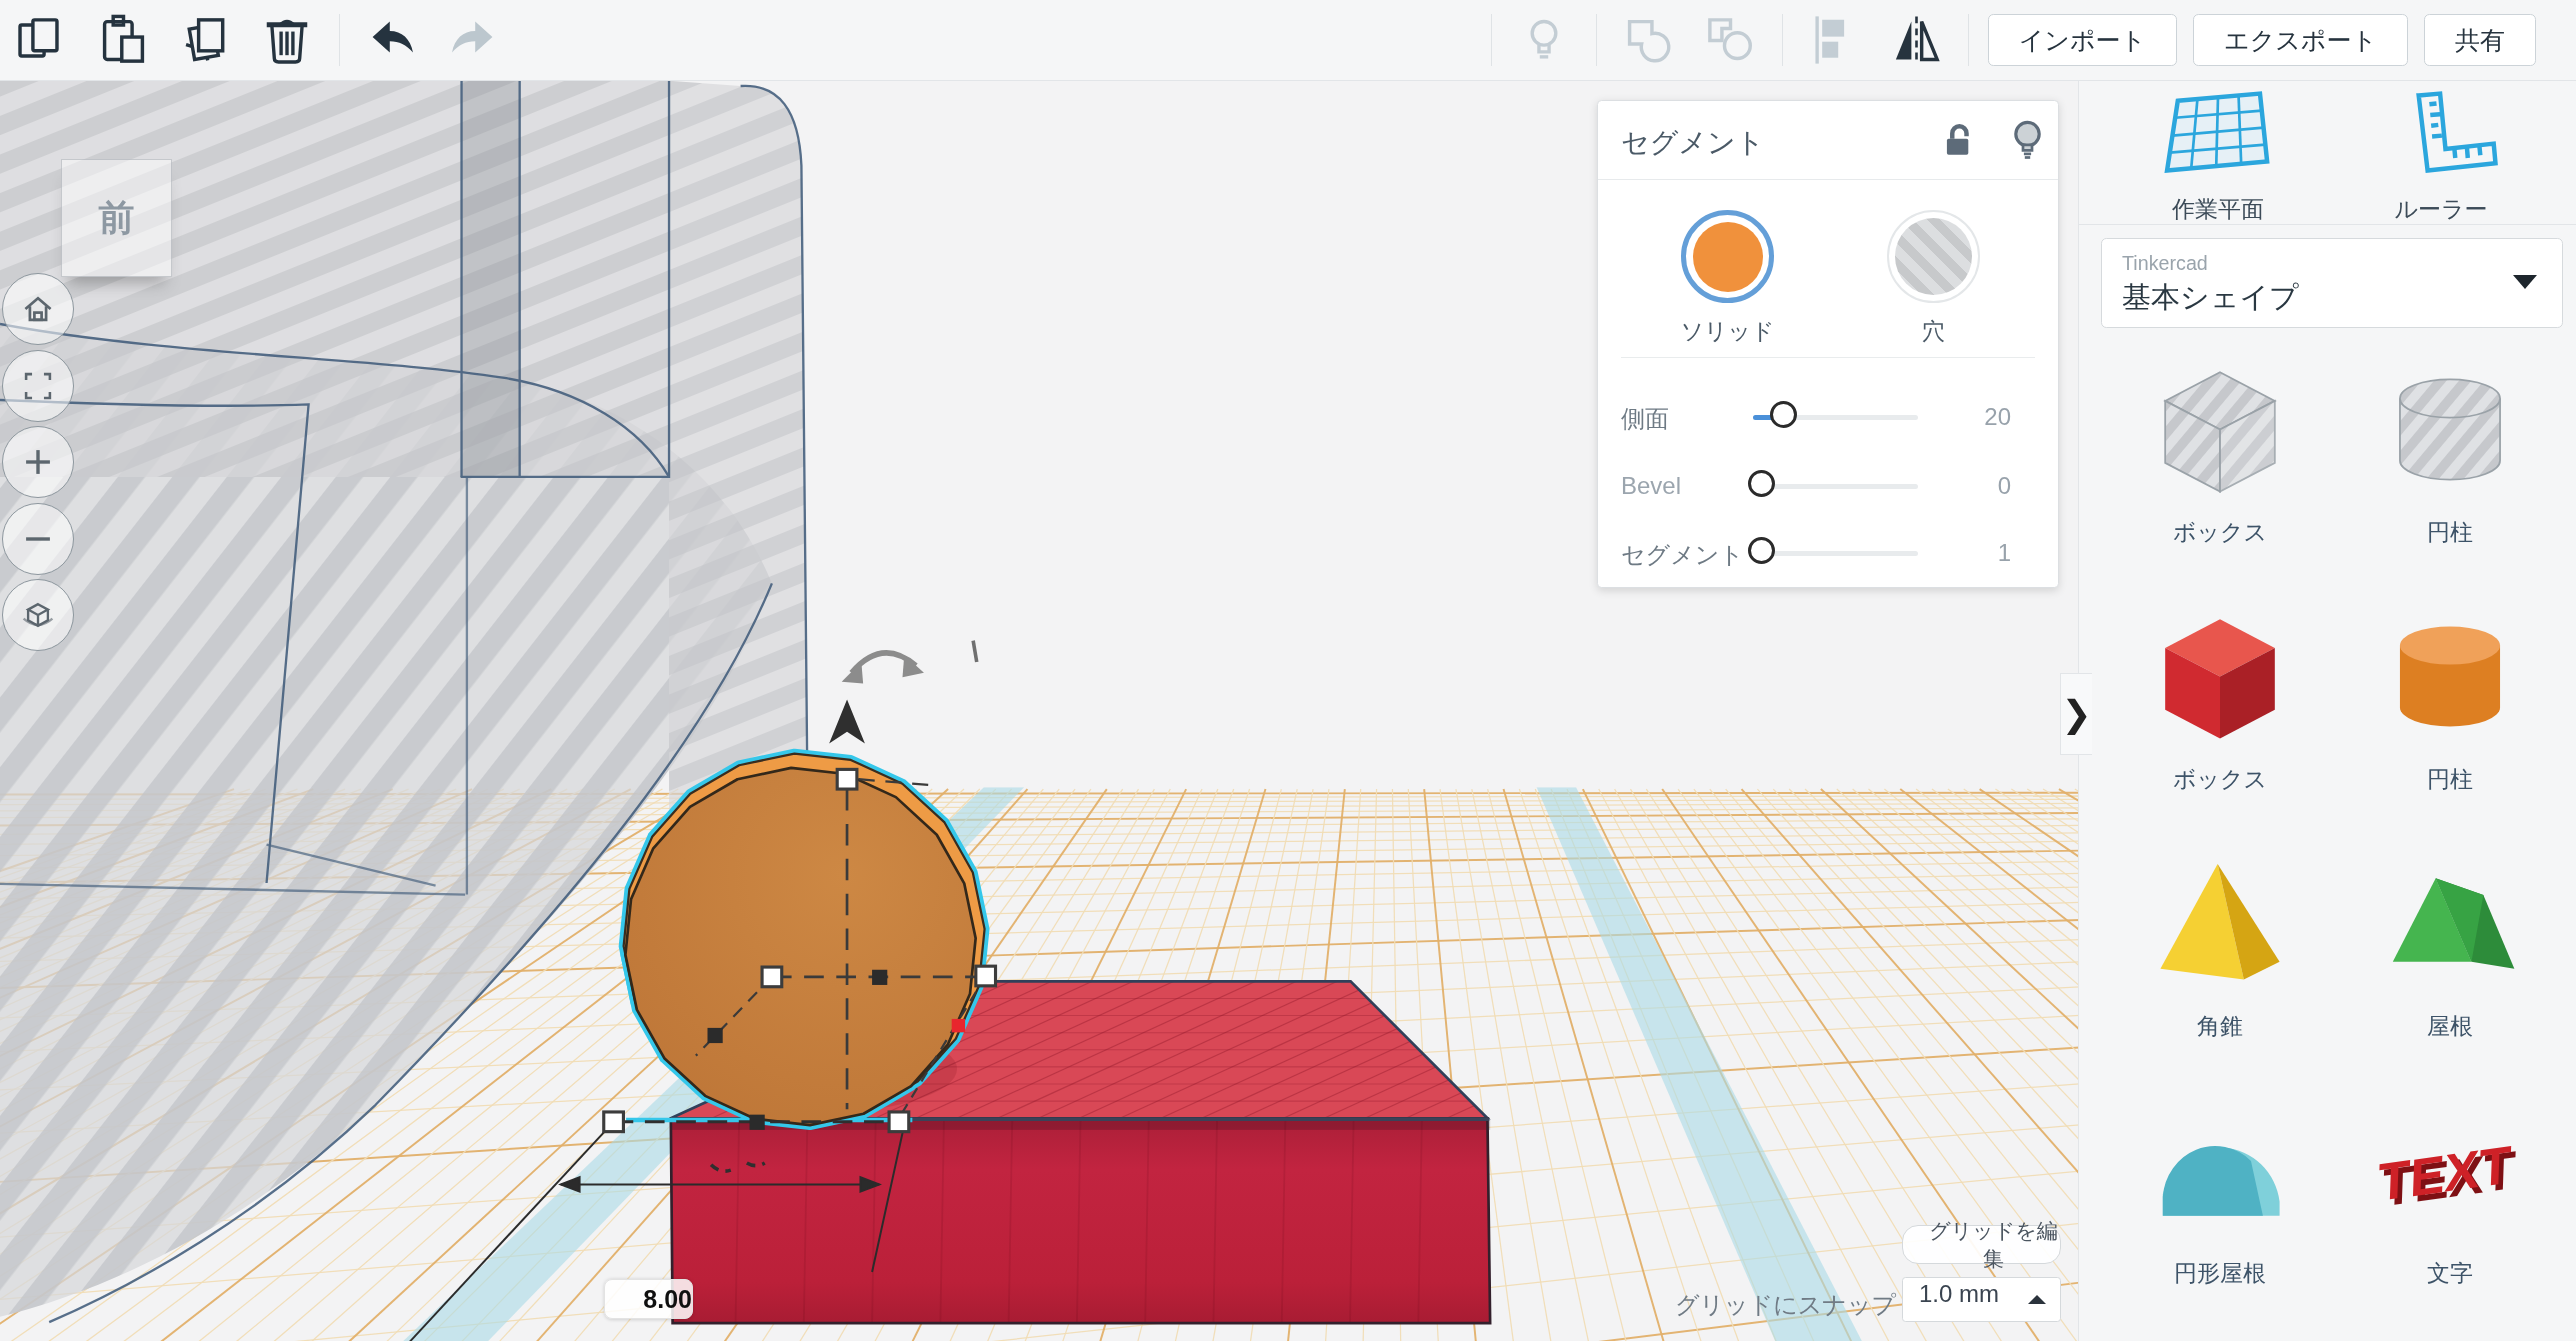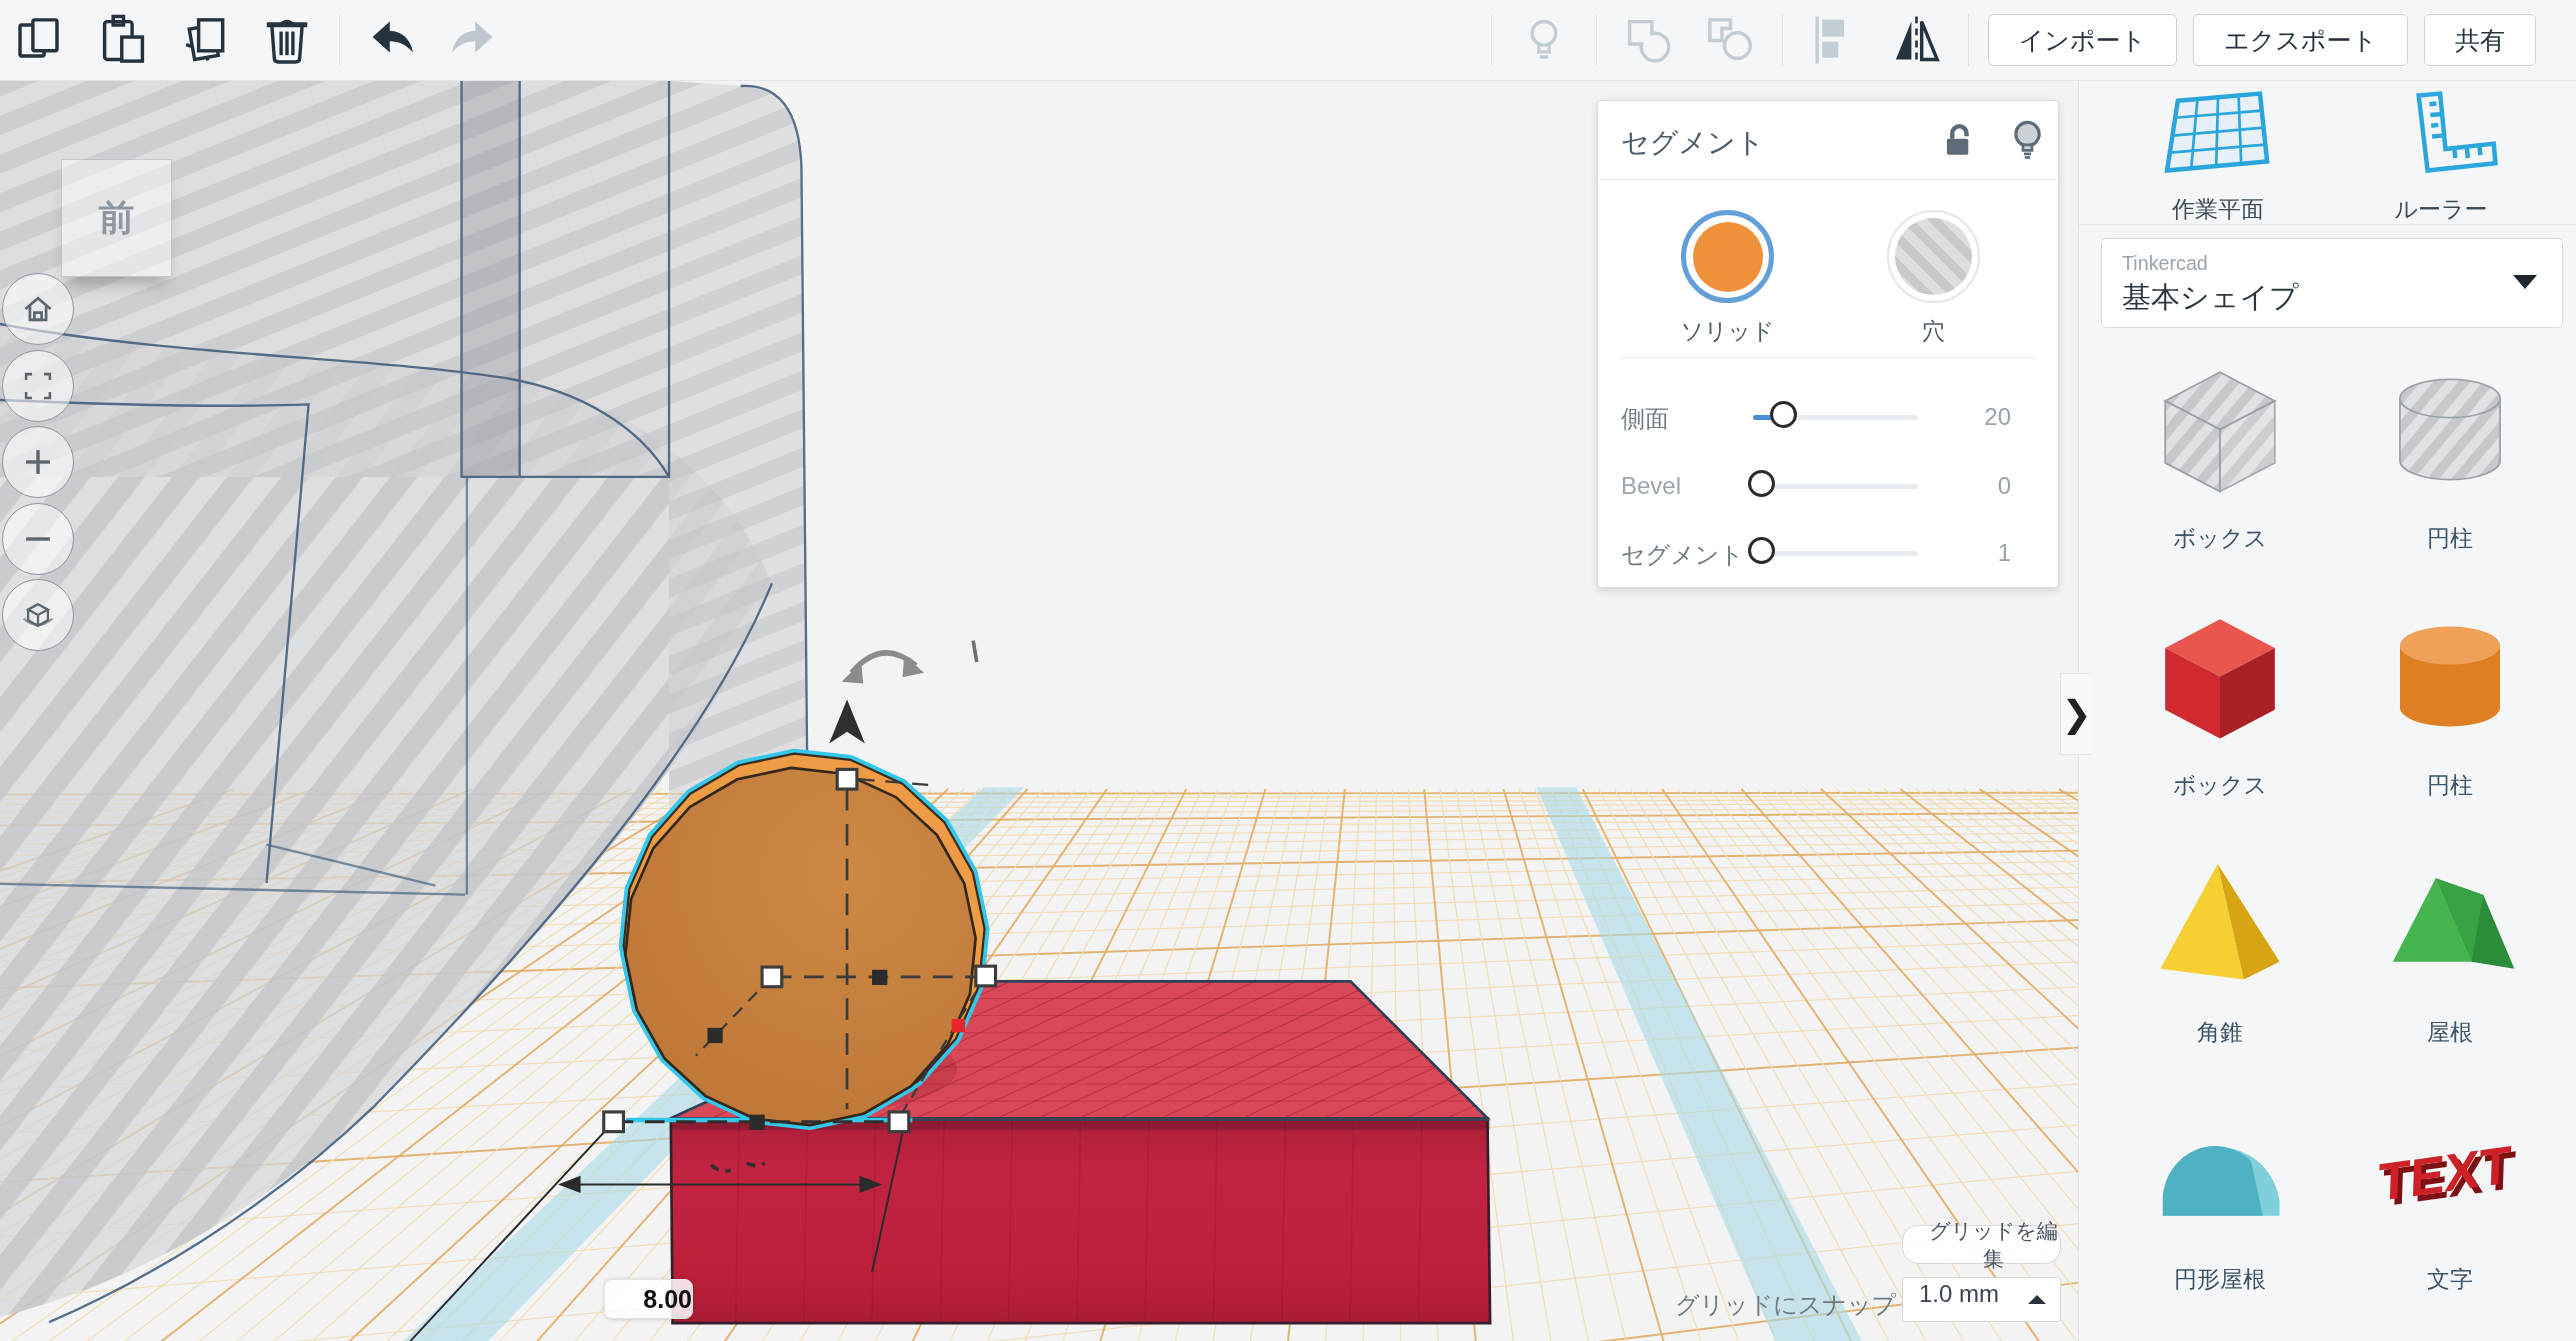--- a/index.html
+++ b/index.html
@@ -62,21 +62,21 @@
   .ptool-label { margin-top:5.4px; font-size:23px; color:#3c4b58; }
   .pdiv1 { position:absolute; left:0; top:143px; width:100%; height:0.9px; background:#e2e5e8; }
   .libbox { position:absolute; left:22.4px; top:157px; width:462px; height:90px; background:#fff;
             border:0.9px solid #d6dadd; border-radius:5.4px; cursor:pointer; }
   .lib-brand { position:absolute; left:19.7px; top:12.5px; font-size:19.7px; color:#9aa4ac; }
   .lib-name  { position:absolute; left:19.7px; top:39px; font-size:29px; color:#2a3842; }
   .lib-caret { position:absolute; right:25px; top:36px; width:0; height:0; border-left:12.5px solid transparent;
                border-right:12.5px solid transparent; border-top:14.3px solid #1e262d; }
   .tiles { position:absolute; left:0; top:268px; width:498px; }
   .tile { position:absolute; width:206px; text-align:center; cursor:pointer; }
-  .tile-label { font-size:23px; color:#3d5368; margin-top:19px; }
+  .tile-label { font-size:23px; color:#3d5368; margin-top:13px; }
   .ptoggle { position:absolute; left:2060px; top:673px; width:32px; height:82px; background:#f8f9fa;
              border:0.9px solid #e2e5e8; border-right:none; z-index:26; display:flex; align-items:center;
              justify-content:center; font-size:36px; color:#222; cursor:pointer; }
 
   
   .gridedit { position:absolute; left:1902px; top:1225px; width:159px; height:39px; z-index:12;
               background:rgba(255,255,255,.92); border:0.9px solid #d5d9dc; border-radius:16px;
               font-size:21px; color:#4b5560; display:flex; align-items:center; justify-content:center; cursor:pointer;padding-left:24px; }
   .snaplabel { position:absolute; left:1601px; top:1289px; width:295px; z-index:12; text-align:right;
                font-size:24px; color:#707b85; }

